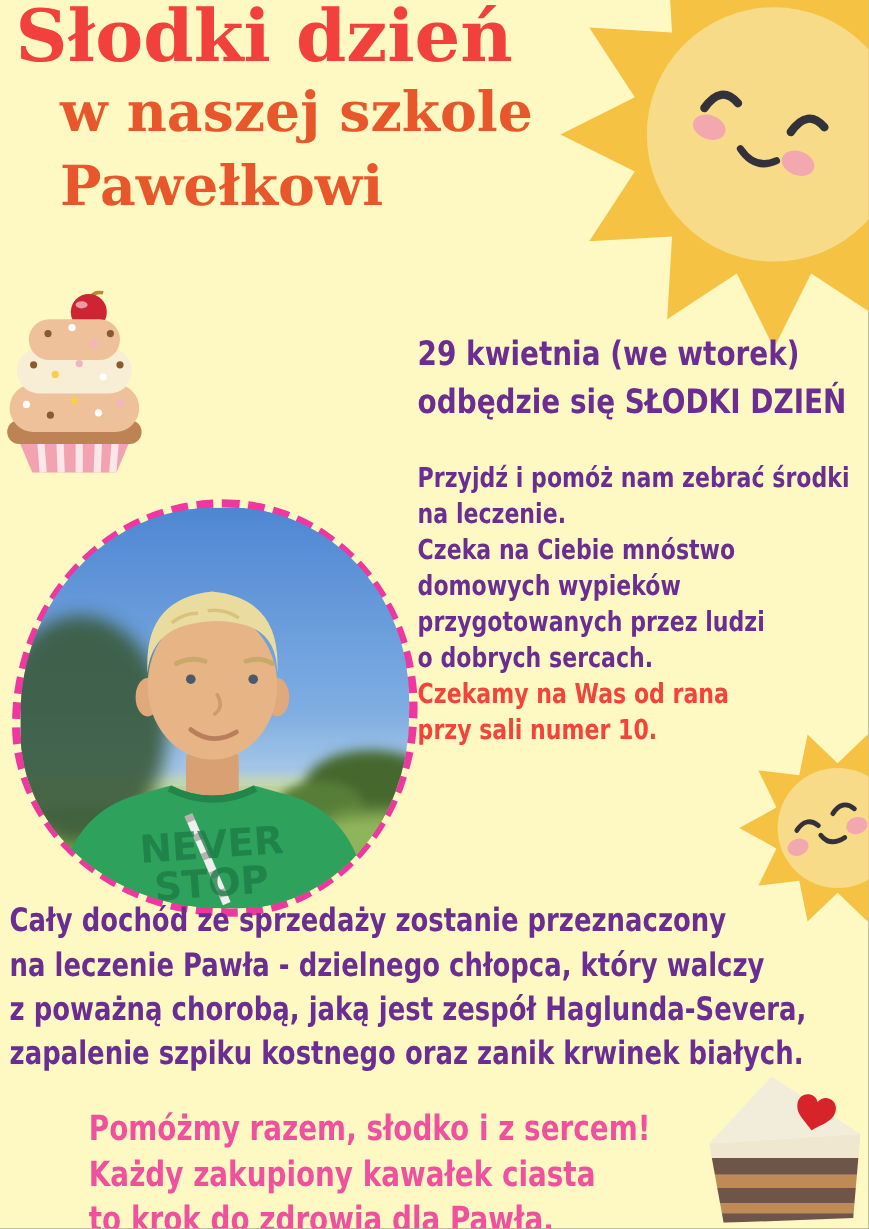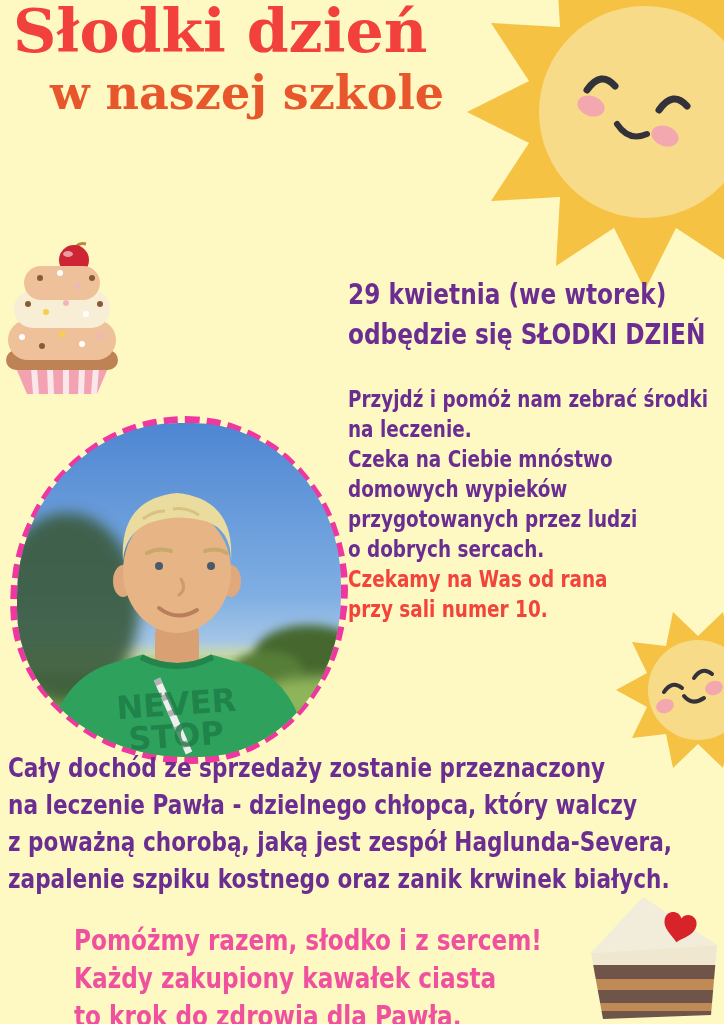--- a/index.html
+++ b/index.html
@@ -62,20 +62,21 @@
       <path d="M 14,-2 Q 28,-22 42,-6"></path>
       <path stroke-width="6" d="M -28,12 Q -16,30 2,22"></path>
     </g>
     <ellipse cx="-54" cy="-6" rx="14" ry="10" fill="#F2A8AE" transform="rotate(20 -54 -6)"></ellipse>
     <ellipse cx="20" cy="24" rx="14" ry="10" fill="#F2A8AE" transform="rotate(20 20 24)"></ellipse>
   </svg>
 
   <div class="title display">Słodki dzień</div>
   <div class="subtitle display">
     <div>w naszej szkole</div>
+    <div>Pawełkowi</div>
   </div>
 
   <svg class="cupcake" width="120" height="152" viewBox="0 0 120 152">
     <path d="M72,8 q 4,-8 12,-6" stroke="#B98A3A" stroke-width="3" fill="none"></path>
     <circle cx="72" cy="18" r="15" fill="#CE2433"></circle>
     <ellipse cx="66" cy="12" rx="5" ry="3" fill="#FFFFFF" opacity=".55"></ellipse>
     <path d="M14,126 L106,126 L95,152 L25,152 Z" fill="#F2A2B0"></path>
     <g stroke="#FBE7EA" stroke-width="6">
       <path d="M32,126 L34,152"></path>
       <path d="M48,126 L49,152"></path>

